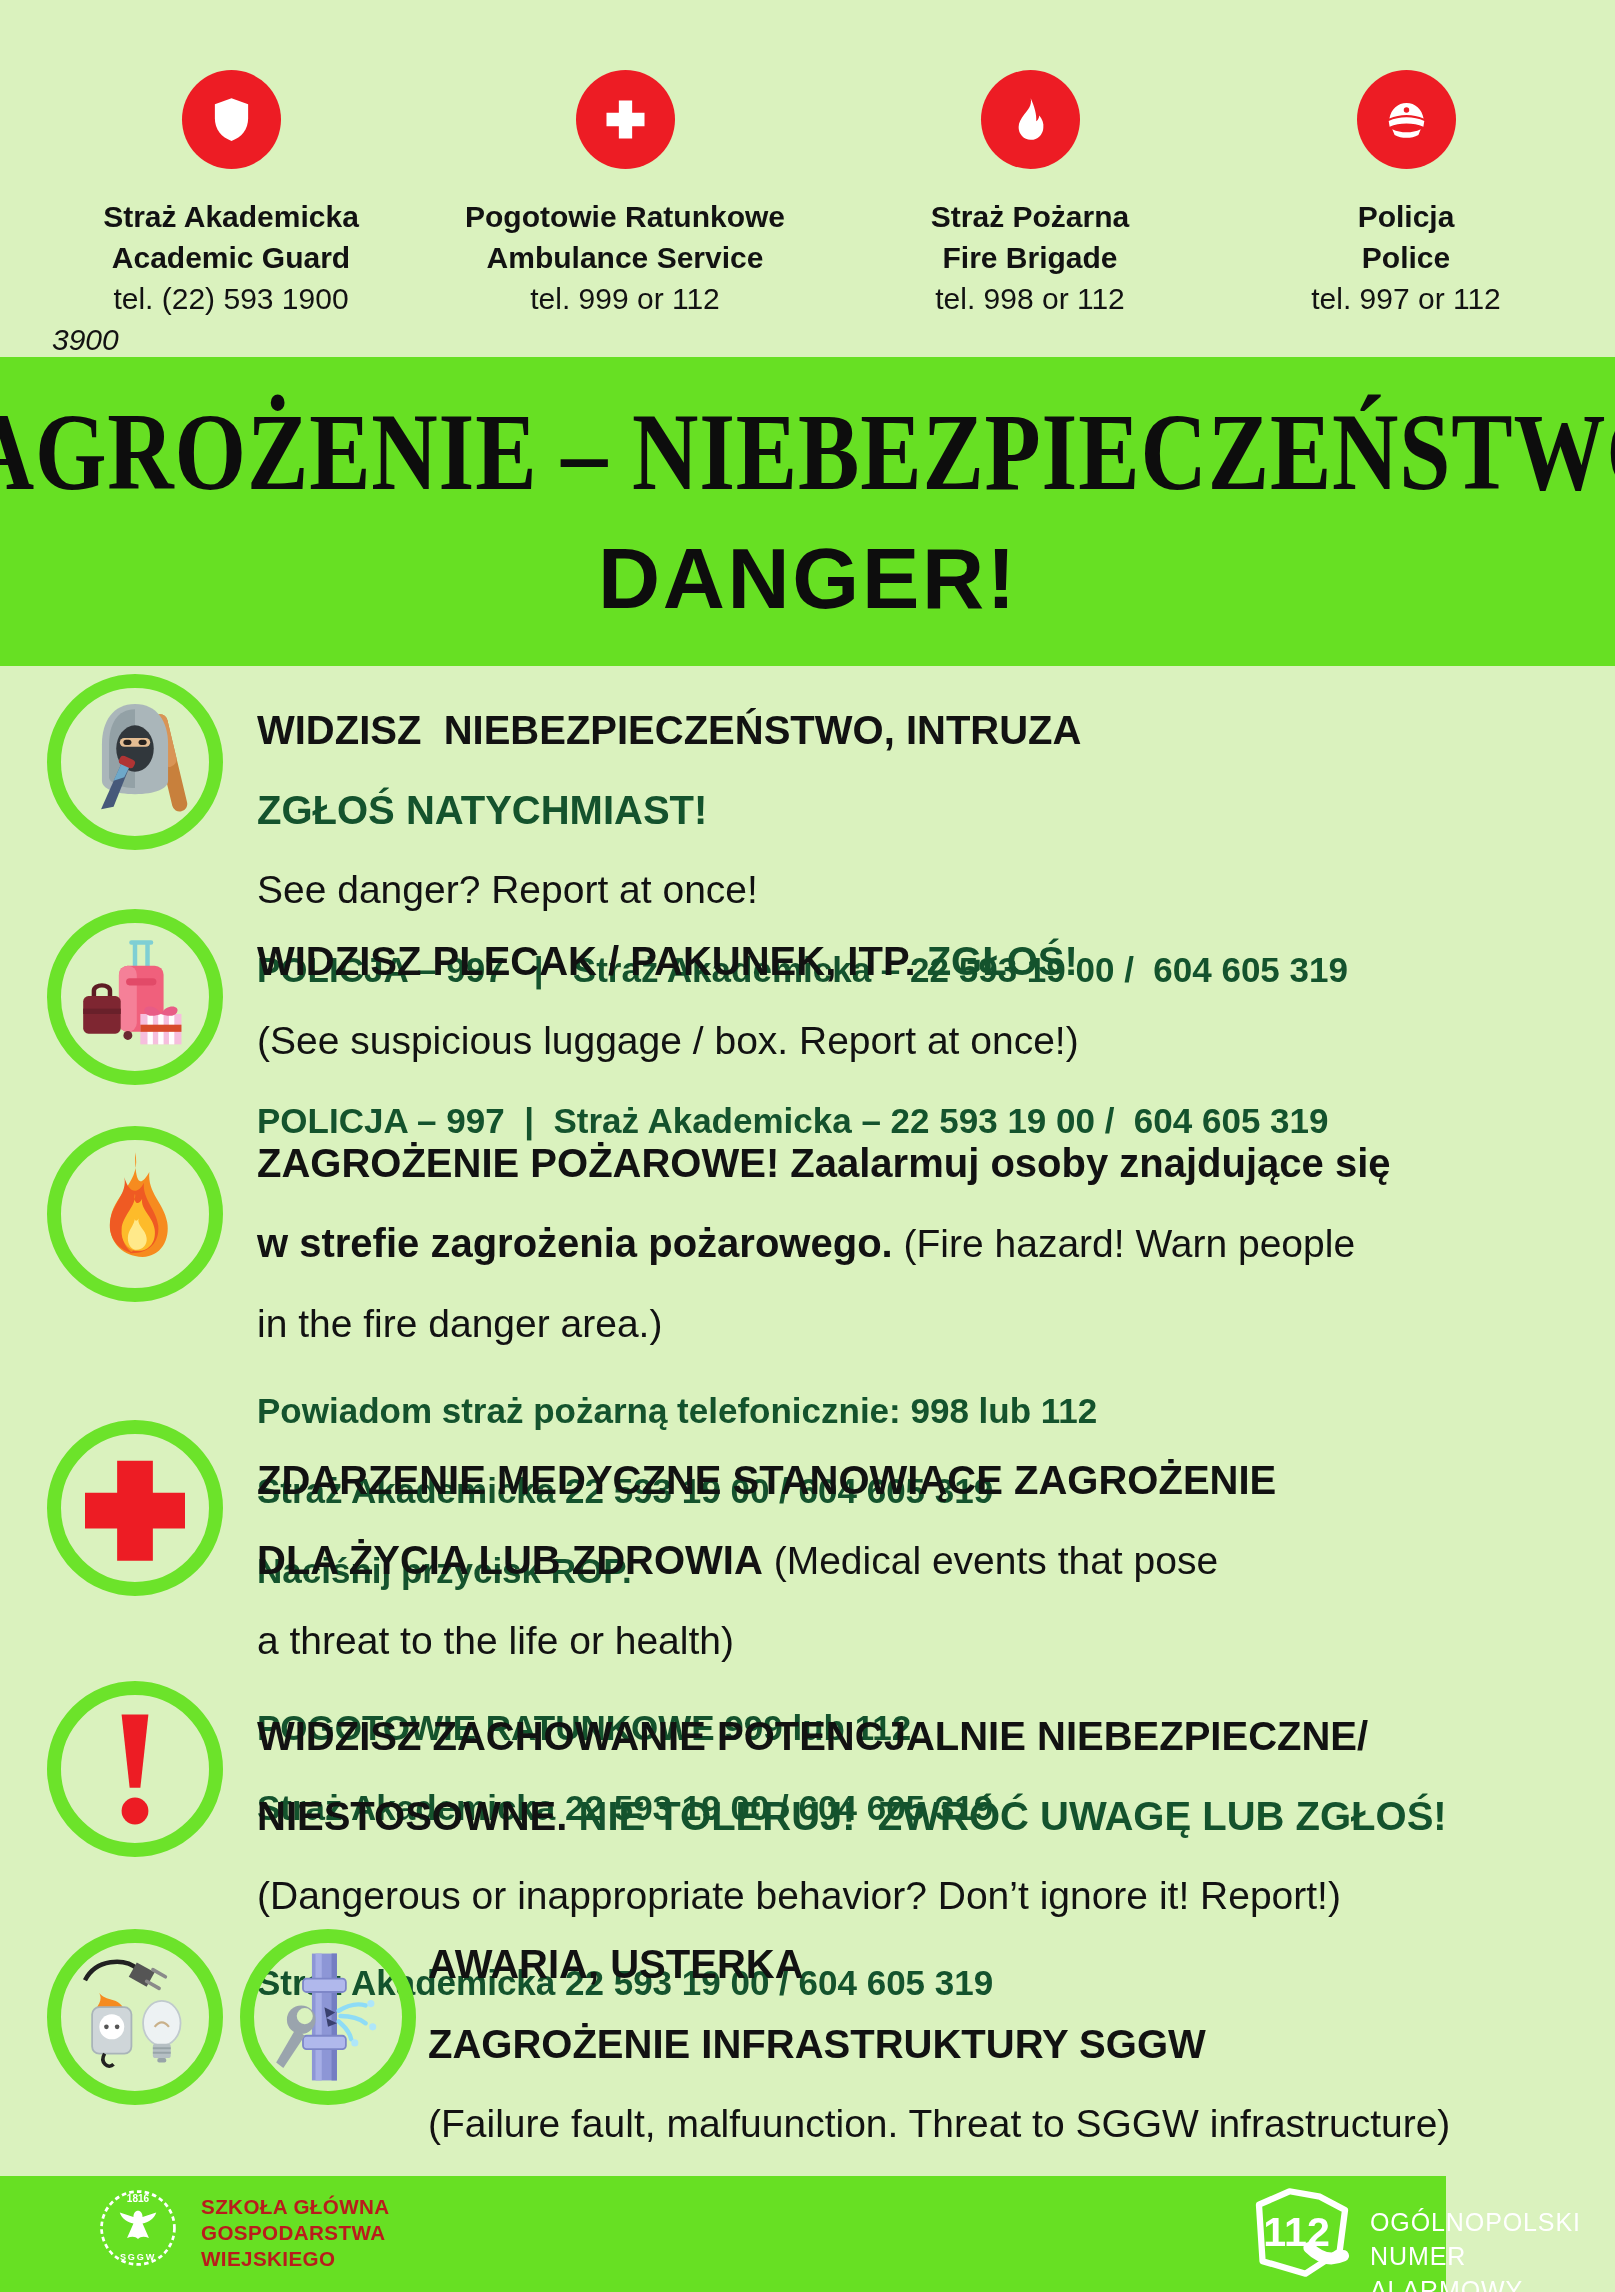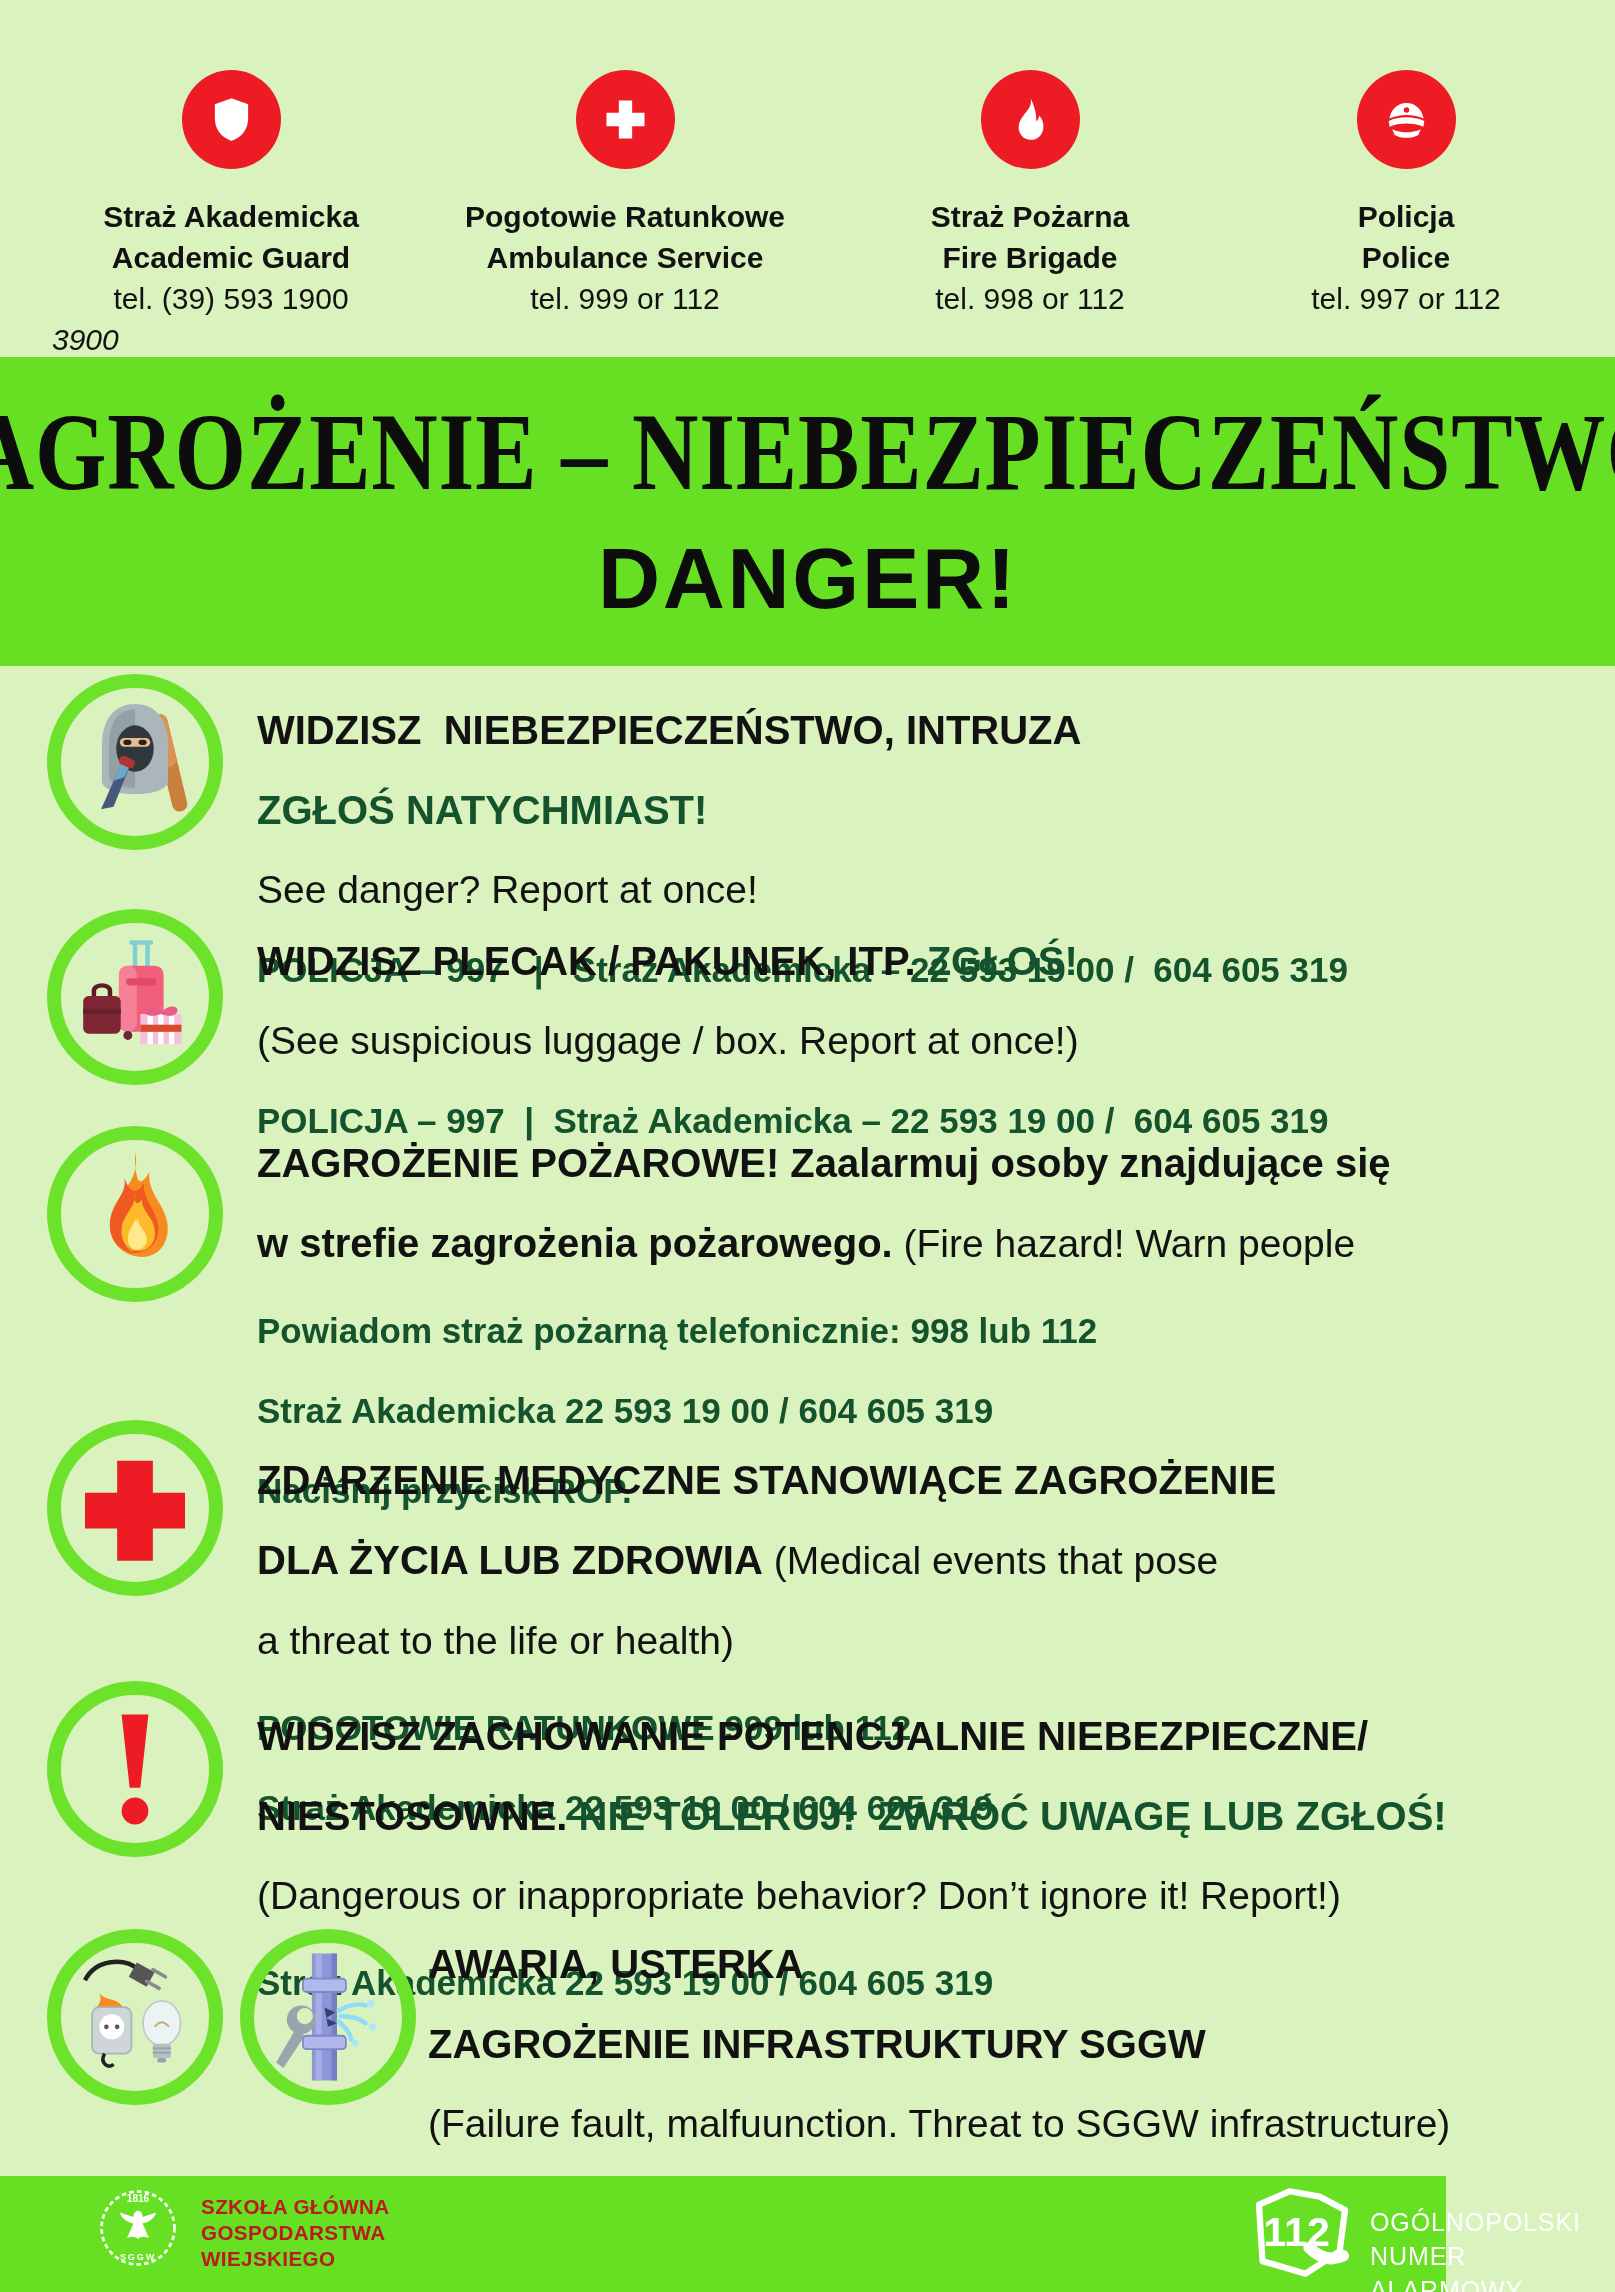--- a/index.html
+++ b/index.html
@@ -48,21 +48,21 @@
 <div class="poster">
 
   <div class="contact" style="left:52px">
     <div class="contact-icon">
       <svg viewBox="0 0 24 24">
           <path d="M12 3 L19 5.6 V11.5 C19 16.3 16.2 19.6 12 21 C7.8 19.6 5 16.3 5 11.5 V5.6 Z" fill="#fff"></path>
         </svg>
     </div>
     <div class="contact-name">Straż Akademicka</div>
     <div class="contact-name">Academic Guard</div>
-    <div class="contact-tel">tel. (39) 593 1900</div>
+    <div class="contact-tel">tel. (22) 593 1900</div>
     <div class="contact-tel tel-2">3900</div>
   </div>
 
   <div class="contact" style="left:446px">
     <div class="contact-icon">
       <svg viewBox="0 0 24 24">
           <path d="M9.2 4h5.6v5.2H20v5.6h-5.2V20H9.2v-5.2H4V9.2h5.2z" fill="#fff"></path>
         </svg>
     </div>
     <div class="contact-name">Pogotowie Ratunkowe</div>
@@ -152,20 +152,21 @@
     <svg viewBox="0 0 140 150">
       <path d="M70 6 C78 38 48 52 43 78 C38 102 52 118 70 122 C96 128 110 106 106 84 C102 62 84 52 86 28 C78 42 70 48 70 6Z" fill="#f68b1f"></path>
       <path d="M58 34 C62 52 44 64 42 84 C40 102 52 116 68 119 C50 106 58 92 60 78 C64 88 74 92 74 102 C74 110 70 116 64 119 C84 120 98 108 96 88 C94 70 78 58 80 40 C74 52 64 54 58 34Z" fill="#ef5a23"></path>
       <path d="M70 52 C72 66 56 76 55 92 C54 106 62 114 70 116 C86 118 94 106 92 92 C90 78 76 70 78 58 C74 66 68 64 70 52Z" fill="#fdbb2a"></path>
       <path d="M70 78 C70 88 62 92 62 102 C62 110 66 114 70 115 C78 116 84 110 83 102 C82 92 72 88 74 80 C72 84 69 83 70 78Z" fill="#ffe98a"></path>
     </svg>
   </div>
   <div class="stext" style="top:1107px">
     <div class="ln bk">ZAGROŻENIE POŻAROWE! Zaalarmuj osoby znajdujące się</div>
     <div class="ln"><span class="bk">w strefie zagrożenia pożarowego.</span><span class="rg"> (Fire hazard! Warn people</span></div>
+    <div class="ln rg">in the fire danger area.)</div>
     <div class="ph rd gap">Powiadom straż pożarną telefonicznie: 998 lub 112</div>
     <div class="ph rd">Straż Akademicka 22 593 19 00 / 604 605 319</div>
     <div class="ph rd">Naciśnij przycisk ROP.</div>
   </div>
 
   <div class="sicon" style="left:47px;top:1420px">
     <svg viewBox="0 0 140 150">
       <path d="M50 22 h40 v36 h36 v40 h-36 v36 h-40 v-36 H14 v-40 h36 z" fill="#ED1C24"></path>
     </svg>
   </div>

